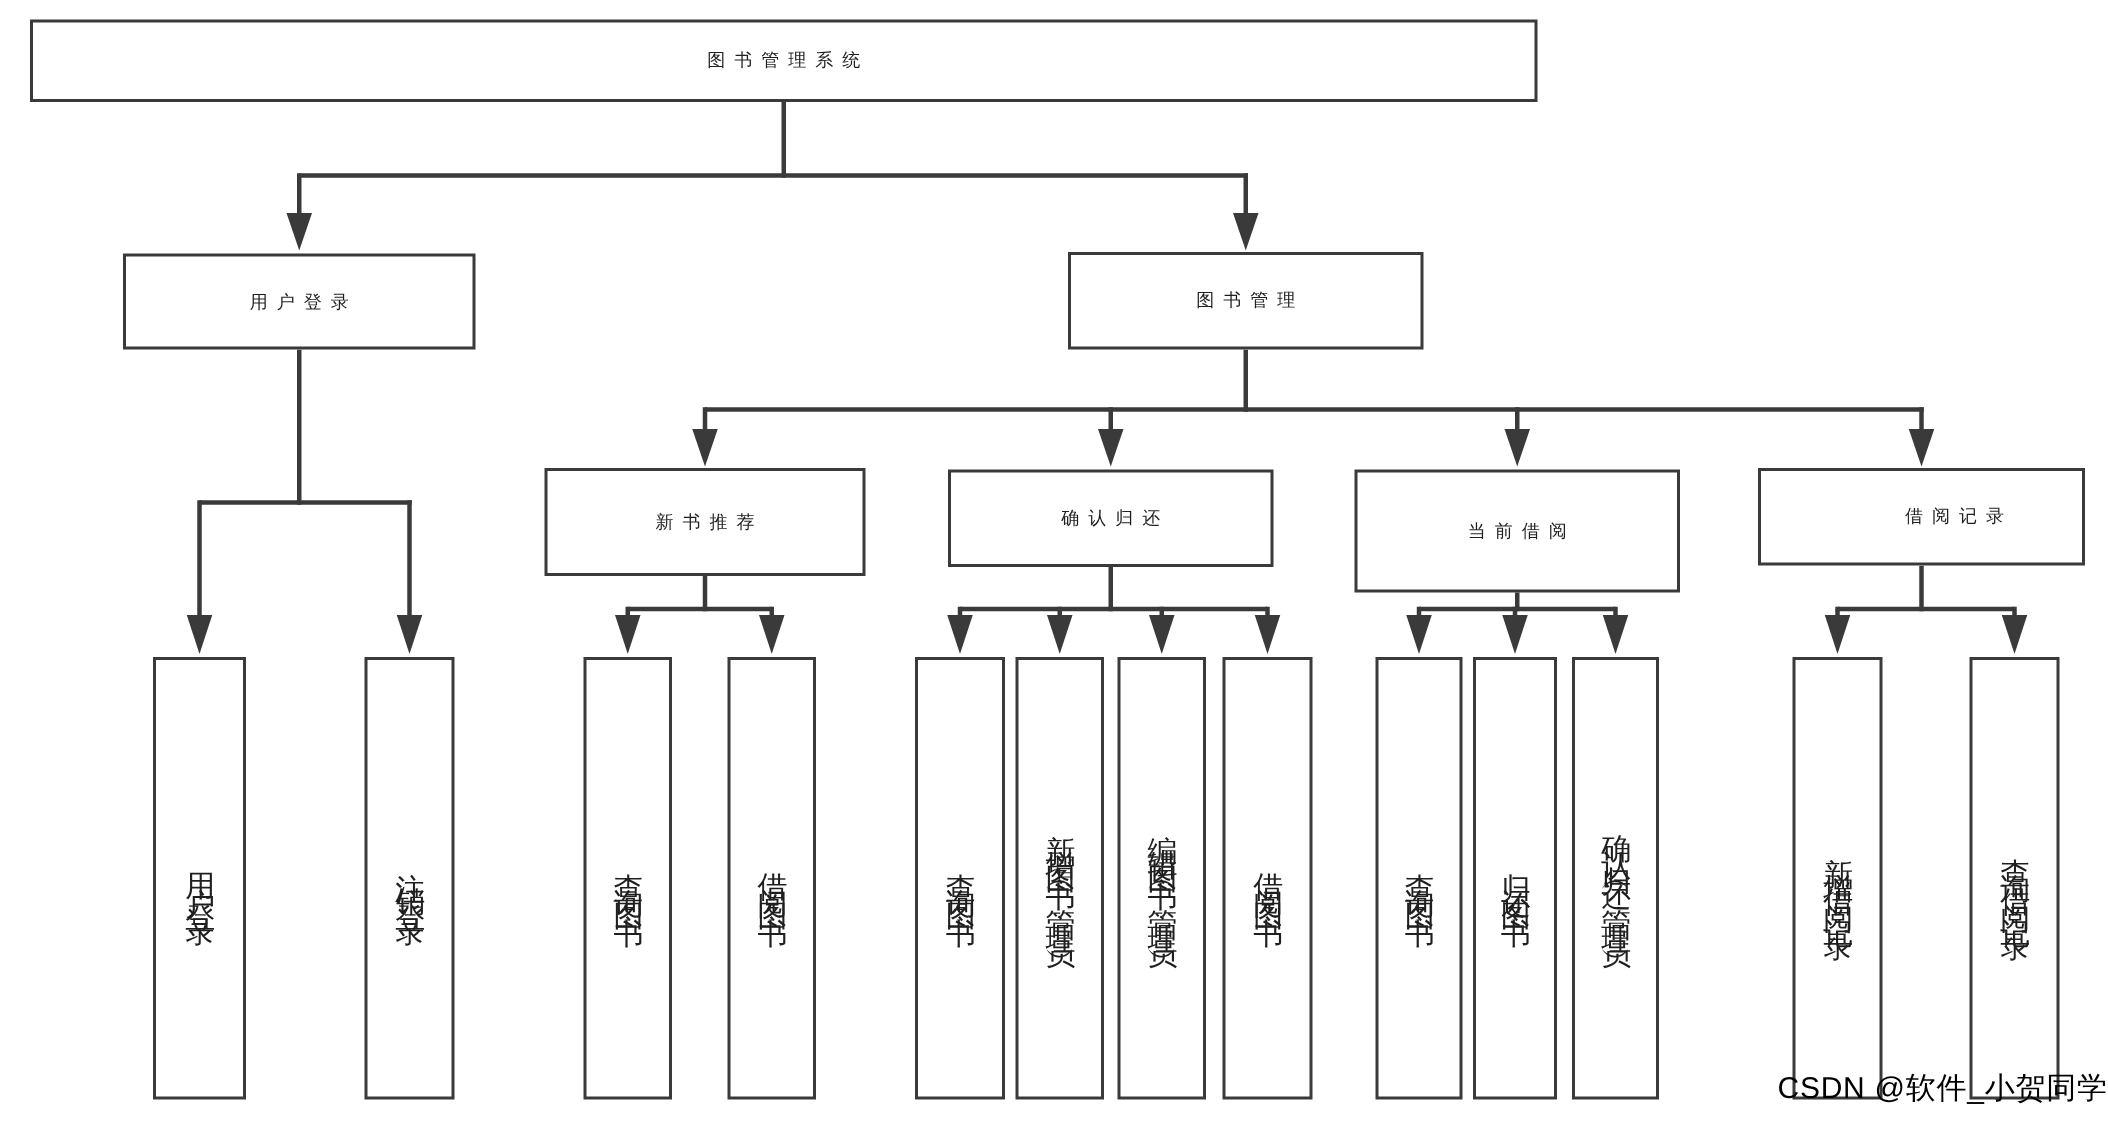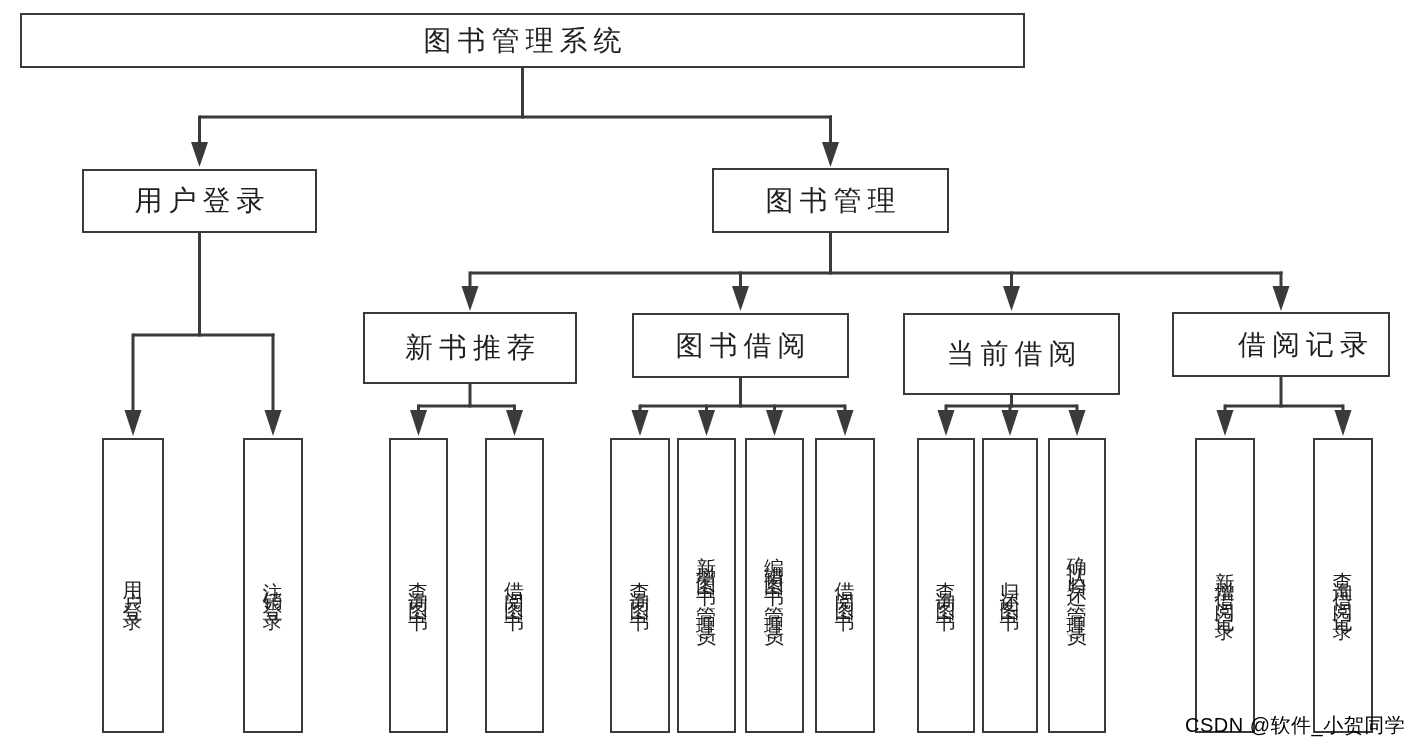--- a/index.html
+++ b/index.html
@@ -9,21 +9,21 @@
   }
   svg.wires{position:absolute;left:0;top:0;width:1405px;height:747px;z-index:1;}
   svg.wires line{stroke:#3a3a3a;stroke-width:3;}
   svg.wires polygon{fill:#3a3a3a;stroke:none;}
   .node{
     position:absolute;box-sizing:border-box;background:#ffffff;
     border:2.5px solid #3a3a3a;color:#1f1f1f;
     display:flex;align-items:center;justify-content:center;
     z-index:2;
   }
-  .hnode{font-size:28px;letter-spacing:6px;text-indent:6px;white-space:nowrap;}
+  .hnode{font-size:12px;letter-spacing:6px;text-indent:6px;white-space:nowrap;}
   .vnode{
     writing-mode:vertical-rl;text-orientation:mixed;
     font-size:20px;letter-spacing:10px;line-height:1.0;
   }
   .watermark{
     position:absolute;left:1185px;top:712px;z-index:5;
     font-size:20px;color:#000000;letter-spacing:0.5px;white-space:nowrap;
   }
 </style>
 </head>
@@ -106,21 +106,21 @@
       <polygon points="1334.5,410 1351.5,410 1343,436"></polygon>
     </g>
   </svg>
 
   <div class="node hnode" style="left:20px;top:13px;width:1005px;height:55px;">图书管理系统</div>
 
   <div class="node hnode" style="left:82px;top:169px;width:235px;height:64px;">用户登录</div>
   <div class="node hnode" style="left:712px;top:168px;width:237px;height:65px;font-family:Liberation Mono, monospace;">图书管理</div>
 
   <div class="node hnode" style="left:363px;top:312px;width:214px;height:72px;">新书推荐</div>
-  <div class="node hnode" style="left:632px;top:313px;width:217px;height:65px;">图书借阅</div>
+  <div class="node hnode" style="left:632px;top:313px;width:217px;height:65px;">确认归还</div>
   <div class="node hnode" style="left:903px;top:313px;width:217px;height:82px;">当前借阅</div>
   <div class="node hnode" style="left:1172px;top:312px;width:218px;height:65px;padding-left:44px;">借阅记录</div>
 
   <div class="node vnode" style="left:102px;top:438px;width:62px;height:295px;">用户登录</div>
   <div class="node vnode" style="left:243px;top:438px;width:60px;height:295px;">注销登录</div>
 
   <div class="node vnode" style="left:389px;top:438px;width:59px;height:295px;">查询图书</div>
   <div class="node vnode" style="left:485px;top:438px;width:59px;height:295px;">借阅图书</div>
 
   <div class="node vnode" style="left:610px;top:438px;width:60px;height:295px;">查询图书</div>

